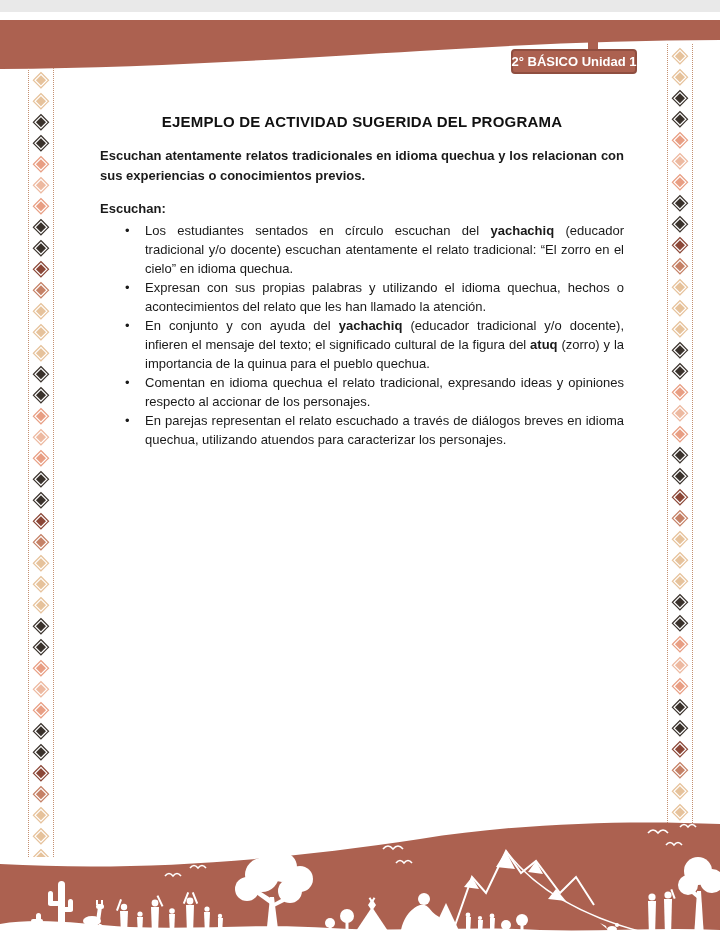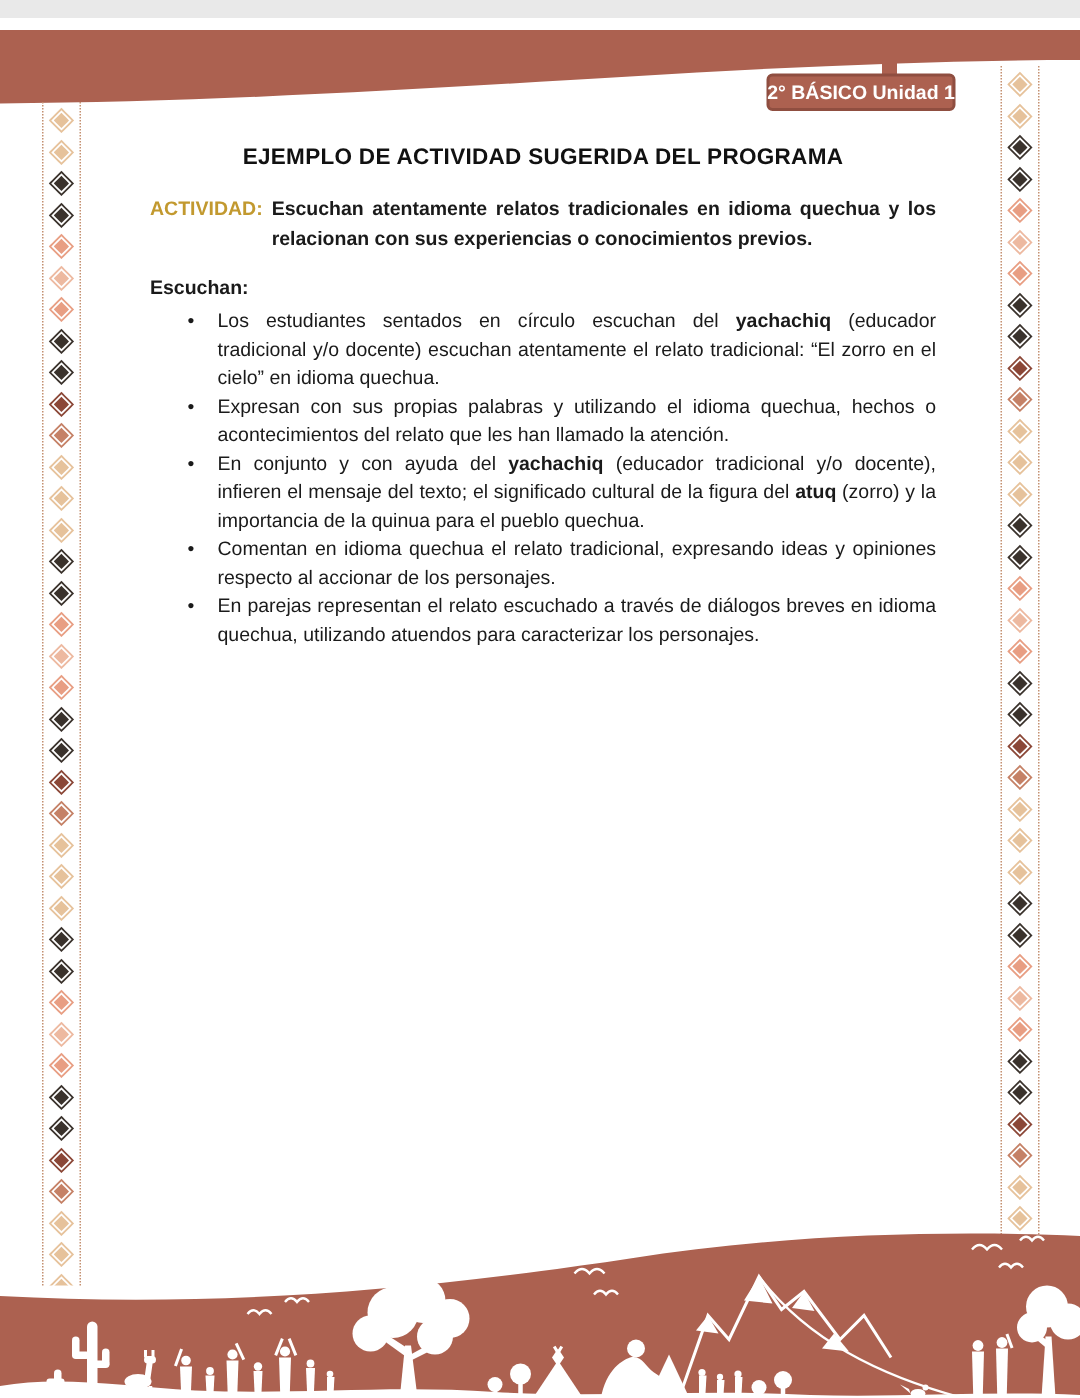--- a/index.html
+++ b/index.html
@@ -28,21 +28,21 @@
   .strip {
     position:absolute; width:24px; display:flex; flex-direction:column;
     align-items:center; overflow:hidden;
     border-left:1px dotted #C49071; border-right:1px dotted #C49071;
   }
   .strip-left  { left:28px;  top:56px; height:789px; }
   .strip-right { left:667px; top:32px; height:813px; }
   .strip span { font-size:22px; line-height:21px; height:21px; }
 
   
-  main { position:absolute; left:100px; top:84px; width:524px; }
+  main { position:absolute; left:100px; top:101px; width:524px; }
   .page-title {
     margin:0; font-size:15px; font-weight:bold; text-align:center;
     letter-spacing:.2px; color:#111;
   }
   .eje-banner {
     margin-top:24px; background:var(--banner-maroon,#452722); color:#F4EFEA;
     font-size:13px; font-weight:bold; line-height:1.5; padding:6px 12px;
     box-sizing:border-box;
   }
   .contexto {
@@ -157,21 +157,20 @@
       <span style="color: rgb(230, 194, 155);">◈</span>
       <span style="color: rgb(58, 50, 44);">◈</span>
     </div>
 
   <main>
     <h1 class="page-title">EJEMPLO DE ACTIVIDAD SUGERIDA DEL PROGRAMA</h1>
 
 
 
     <div class="actividad">
-      <span class="act-label">ACTIVIDAD:</span>
       <div class="act-text">Escuchan atentamente relatos tradicionales en idioma quechua y los relacionan con sus experiencias o conocimientos previos.</div>
     </div>
 
     <div class="ej-heading">Escuchan:</div>
 
     <ul class="ej-list">
       <li><span>Los estudiantes sentados en círculo escuchan del </span><b>yachachiq</b><span> (educador tradicional y/o docente) escuchan atentamente el relato tradicional: “El zorro en el cielo” en idioma quechua.</span></li>
       <li><span>Expresan con sus propias palabras y utilizando el idioma quechua, hechos o acontecimientos del relato que les han llamado la atención.</span></li>
       <li><span>En conjunto y con ayuda del </span><b>yachachiq</b><span> (educador tradicional y/o docente), infieren el mensaje del texto; el significado cultural de la figura del </span><b>atuq</b><span> (zorro) y la importancia de la quinua para el pueblo quechua.</span></li>
       <li><span>Comentan en idioma quechua el relato tradicional, expresando ideas y opiniones respecto al accionar de los personajes.</span></li>

